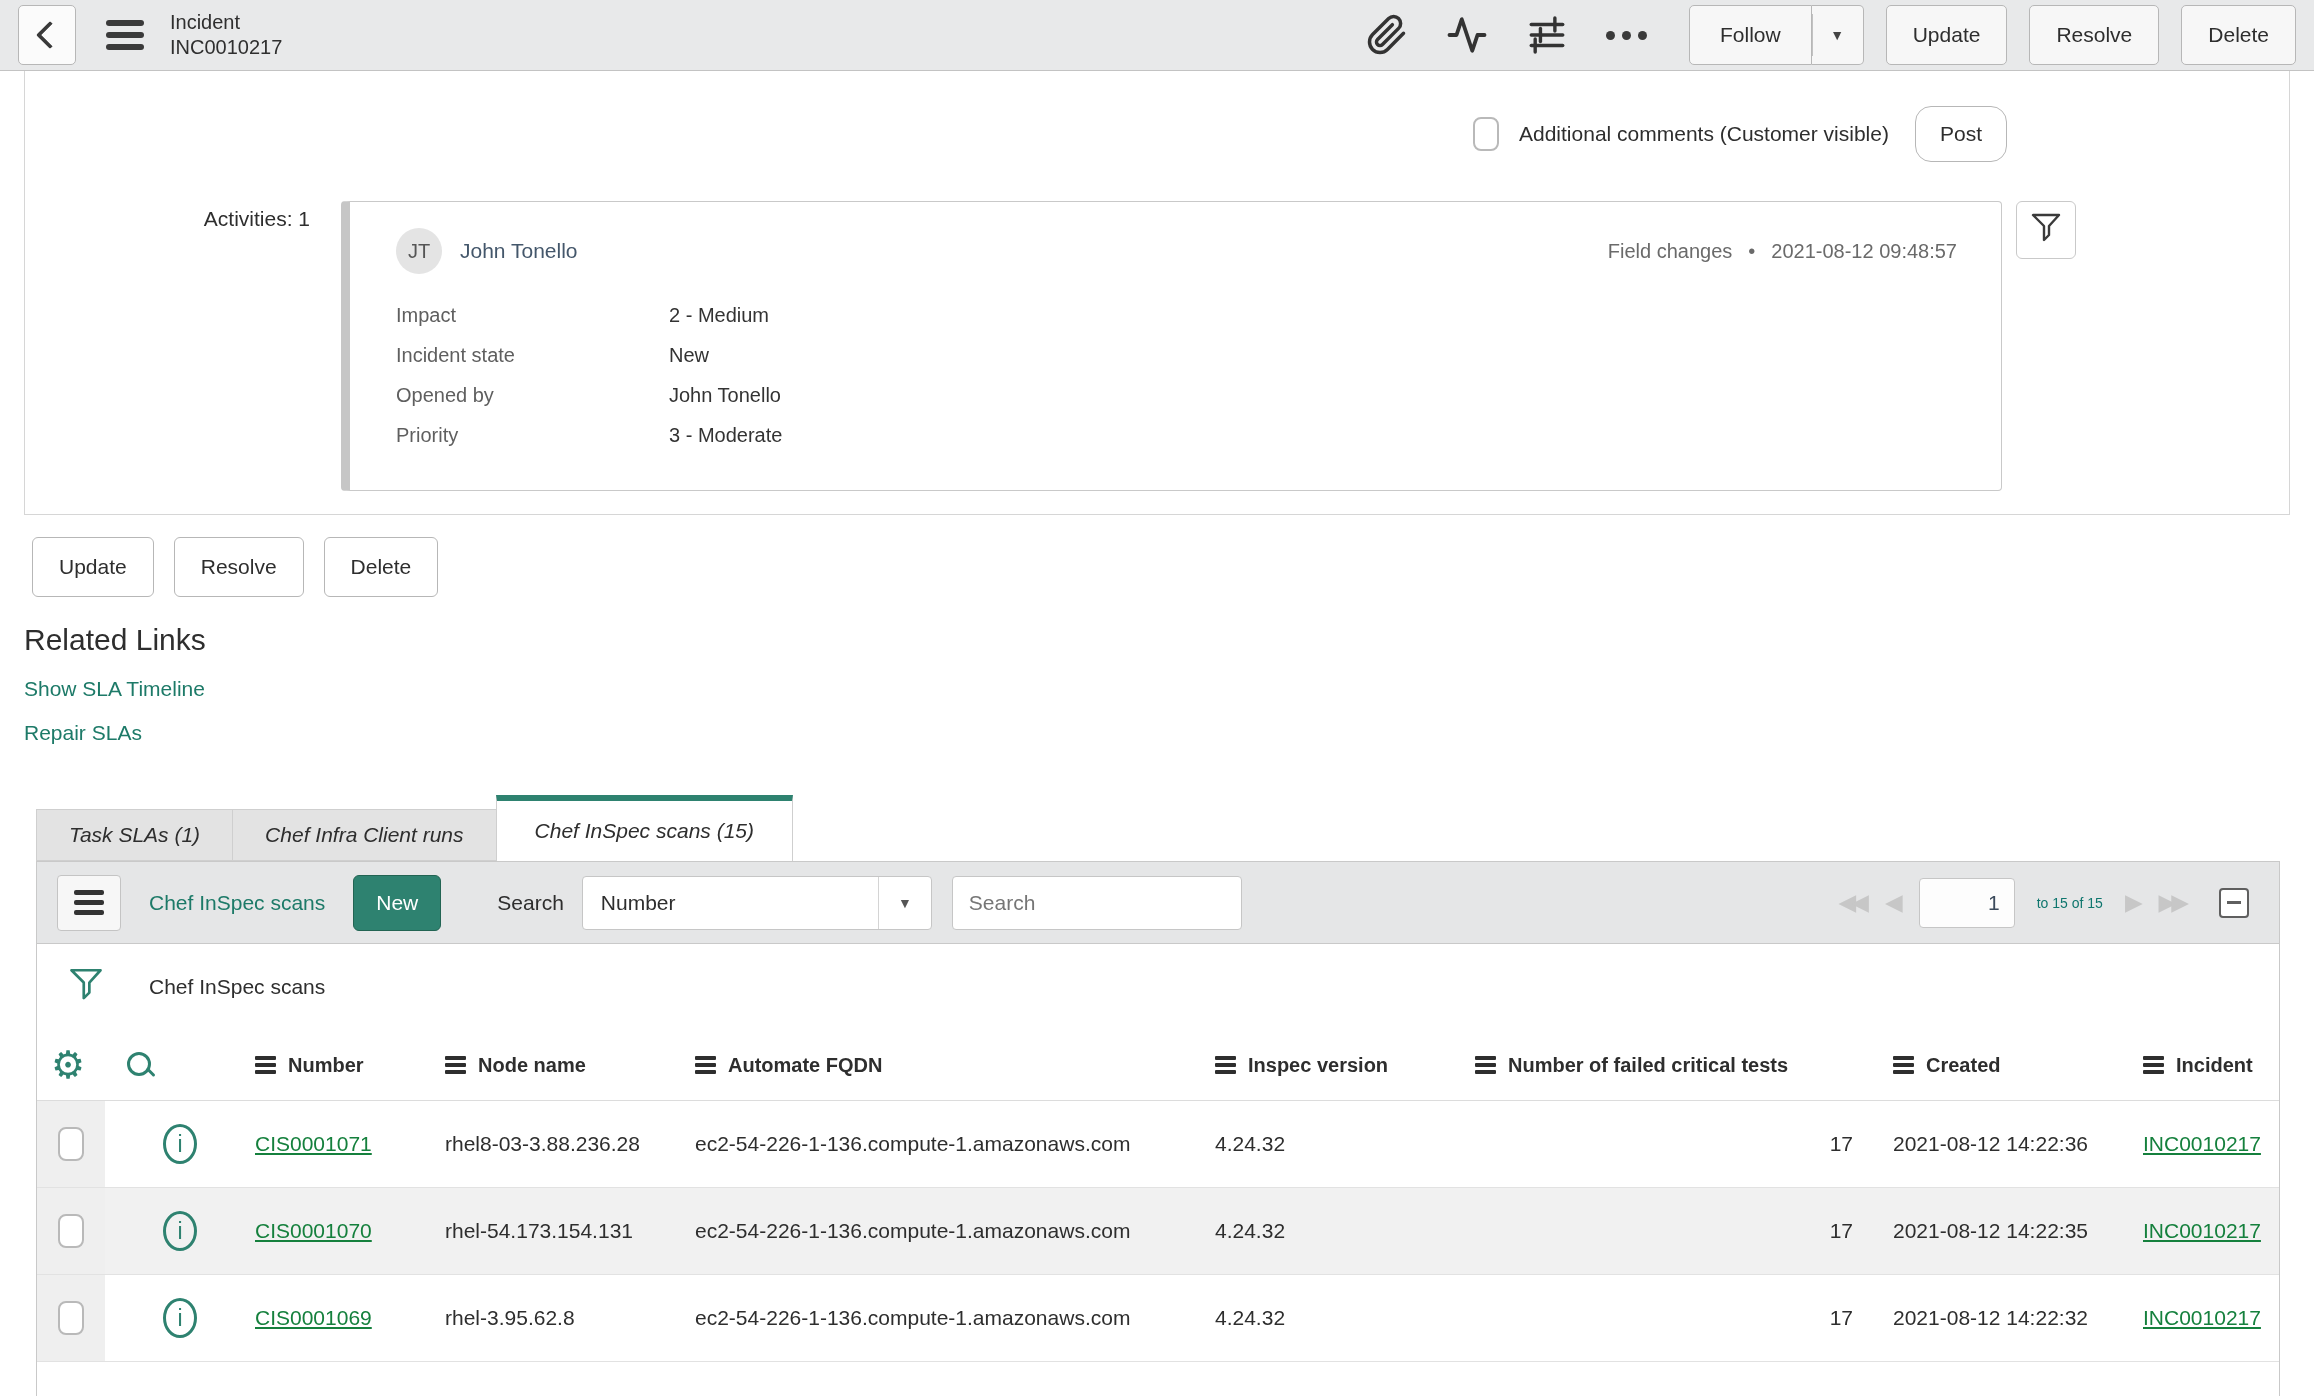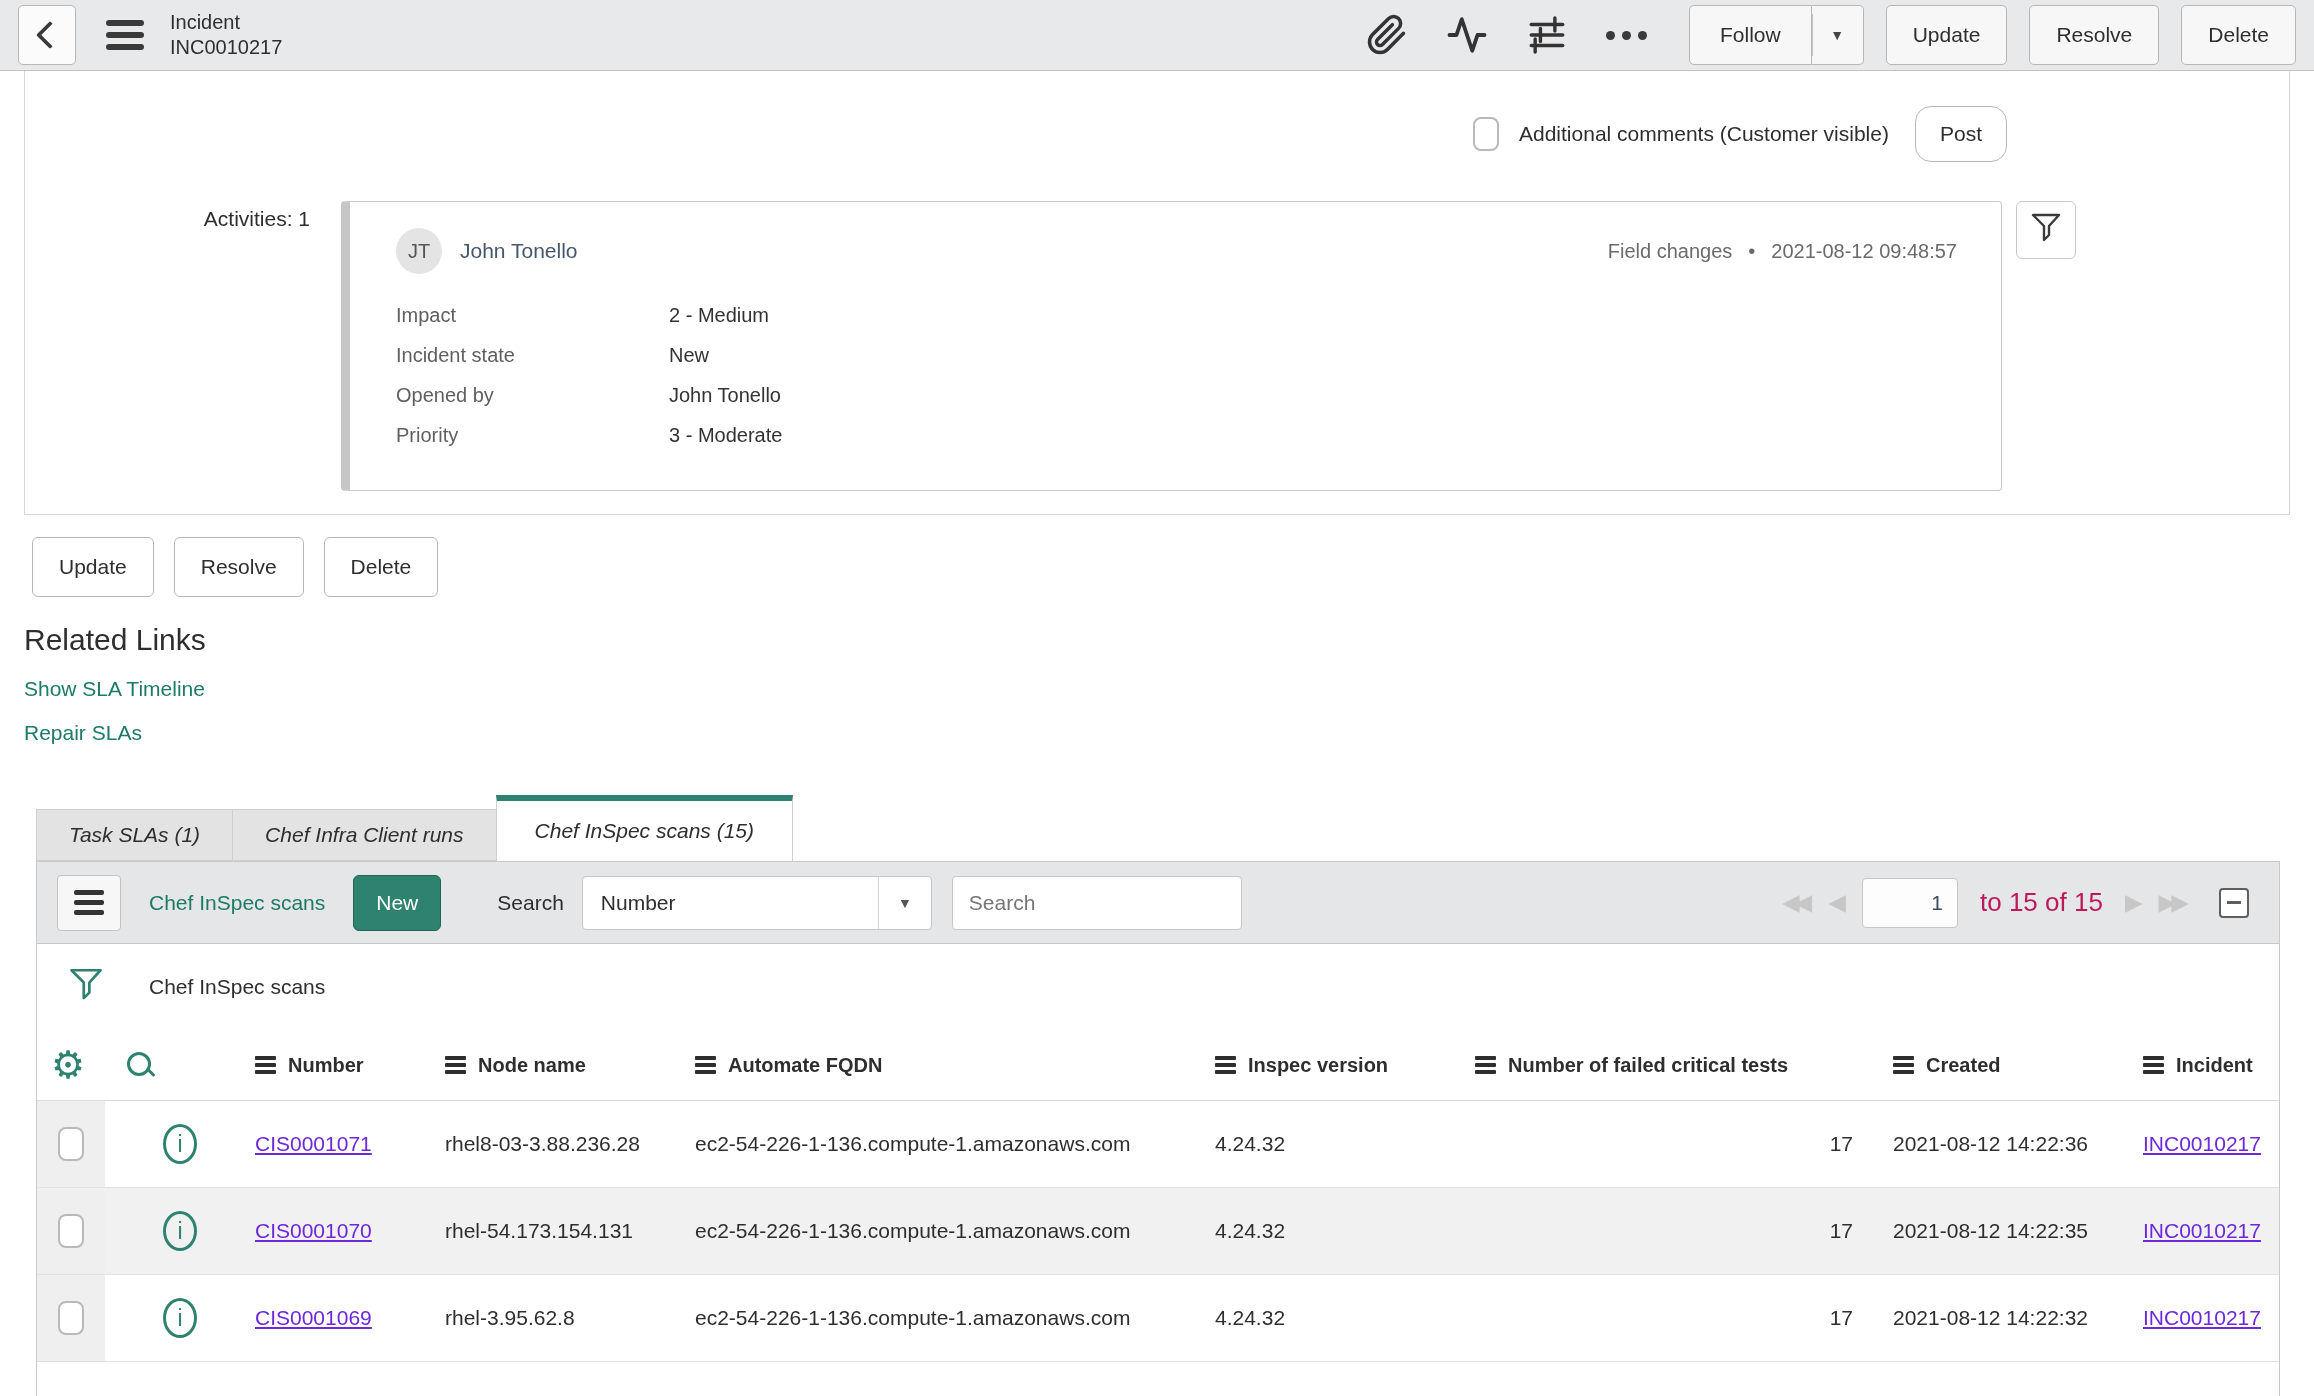--- a/index.html
+++ b/index.html
@@ -89,21 +89,21 @@
   .dropdown .val{flex:1;padding-left:18px;font-size:21px;}
   .dropdown .dcaret{width:52px;height:100%;border-left:1px solid #d4d4d4;display:flex;align-items:center;justify-content:center;font-size:14px;color:#555;}
   .search-input{margin-left:20px;width:290px;height:54px;border:1px solid #c6c6c6;border-radius:4px;box-sizing:border-box;
     padding:0 16px;font-size:21px;font-family:inherit;color:#2e2e2e;outline:none;}
   .search-input::placeholder{color:#767676;}
   .pager{display:flex;align-items:center;gap:16px;padding-right:10px;}
   .arrow{color:#c7c7c7;font-size:23px;line-height:1;cursor:pointer;user-select:none;}
   .arrow.dbl span:first-child{margin-right:-5px;}
   .page-input{width:96px;height:50px;border:1px solid #c6c6c6;border-radius:4px;box-sizing:border-box;
     text-align:right;padding-right:14px;font-size:21px;color:#3c4b5c;font-family:inherit;outline:none;background:#fdfdfd;}
-  .range{font-size:26px;color:#be185d;margin:0 6px;}
+  .range{font-size:14px;color:#0f766e;margin:0 6px;}
   .collapse{width:30px;height:30px;border:2px solid #5f5f5f;border-radius:4px;background:#fff;box-sizing:border-box;
     display:flex;align-items:center;justify-content:center;margin-left:14px;cursor:pointer;}
   .collapse i{width:14px;height:3px;background:#5f5f5f;display:block;}
   
   .filter-row{height:86px;display:flex;align-items:center;padding-left:32px;}
   .filter-row .lbl{margin-left:46px;font-size:21px;}
   .lrow{display:grid;grid-template-columns:68px 150px 190px 250px 520px 260px 390px 250px 1fr;align-items:center;}
   .lhead{height:70px;border-bottom:1px solid #dcdcdc;}
   .hcell{display:flex;align-items:center;gap:12px;font-size:20px;font-weight:600;color:#2e2e2e;}
   .bars{display:flex;flex-direction:column;gap:3px;flex:none;}
@@ -111,21 +111,21 @@
   .gear{font-family:"DejaVu Sans",sans-serif;color:#2e8270;font-size:38px;line-height:1;margin-left:14px;cursor:pointer;}
   .mag{position:relative;width:26px;height:26px;margin-left:22px;cursor:pointer;}
   .mag::before{content:"";position:absolute;left:0;top:0;width:18px;height:18px;border:3px solid #2e8270;border-radius:50%;}
   .mag::after{content:"";position:absolute;left:19px;top:19px;width:10px;height:3px;background:#2e8270;transform:rotate(45deg);border-radius:2px;}
   .drow{height:86px;border-bottom:1px solid #e2e2e2;font-size:21px;}
   .drow.alt{background:#f1f1f1;}
   .cb-cell{background:#efefef;height:100%;display:flex;align-items:center;justify-content:center;}
   .info-cell{display:flex;align-items:center;justify-content:center;}
   .info-icon{width:34px;height:40px;border:3px solid #2e8270;border-radius:50%;color:#2e8270;
     display:flex;align-items:center;justify-content:center;font-size:23px;box-sizing:border-box;cursor:pointer;}
-  .dlink{color:#6d28d9;text-decoration:underline;cursor:pointer;}
+  .dlink{color:#15803d;text-decoration:underline;cursor:pointer;}
   .num-right{text-align:right;padding-right:12px;}
   .pad-left{padding-left:28px;}
   .cell{overflow:hidden;white-space:nowrap;}
 </style>
 </head>
 <body>
 
 <div class="app-header">
   <div class="btn back-btn">
     <span class="chev-left"></span>

